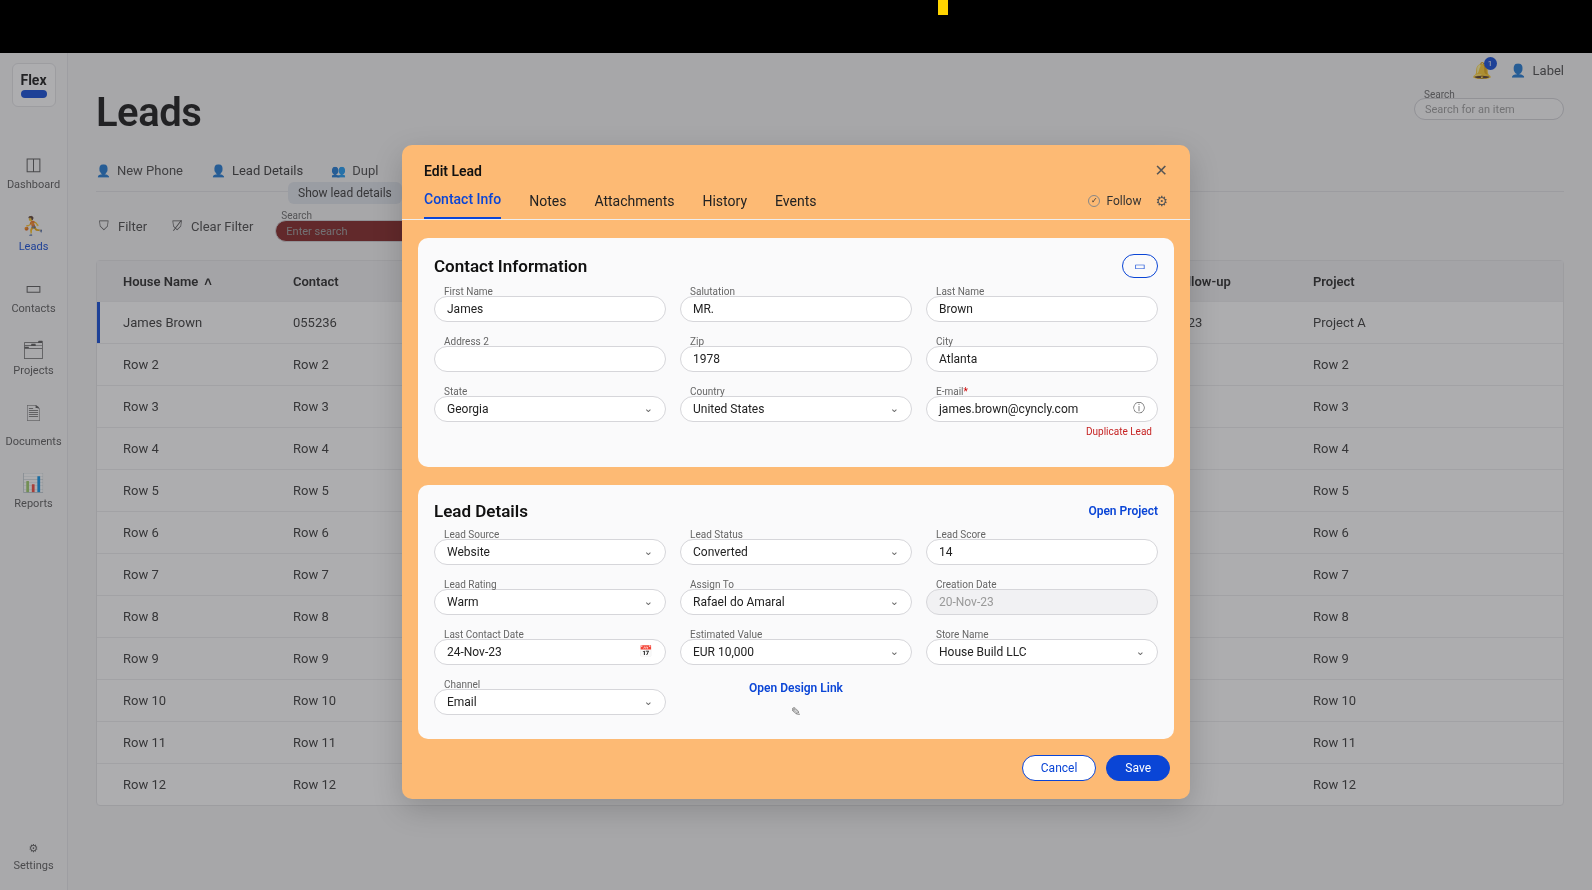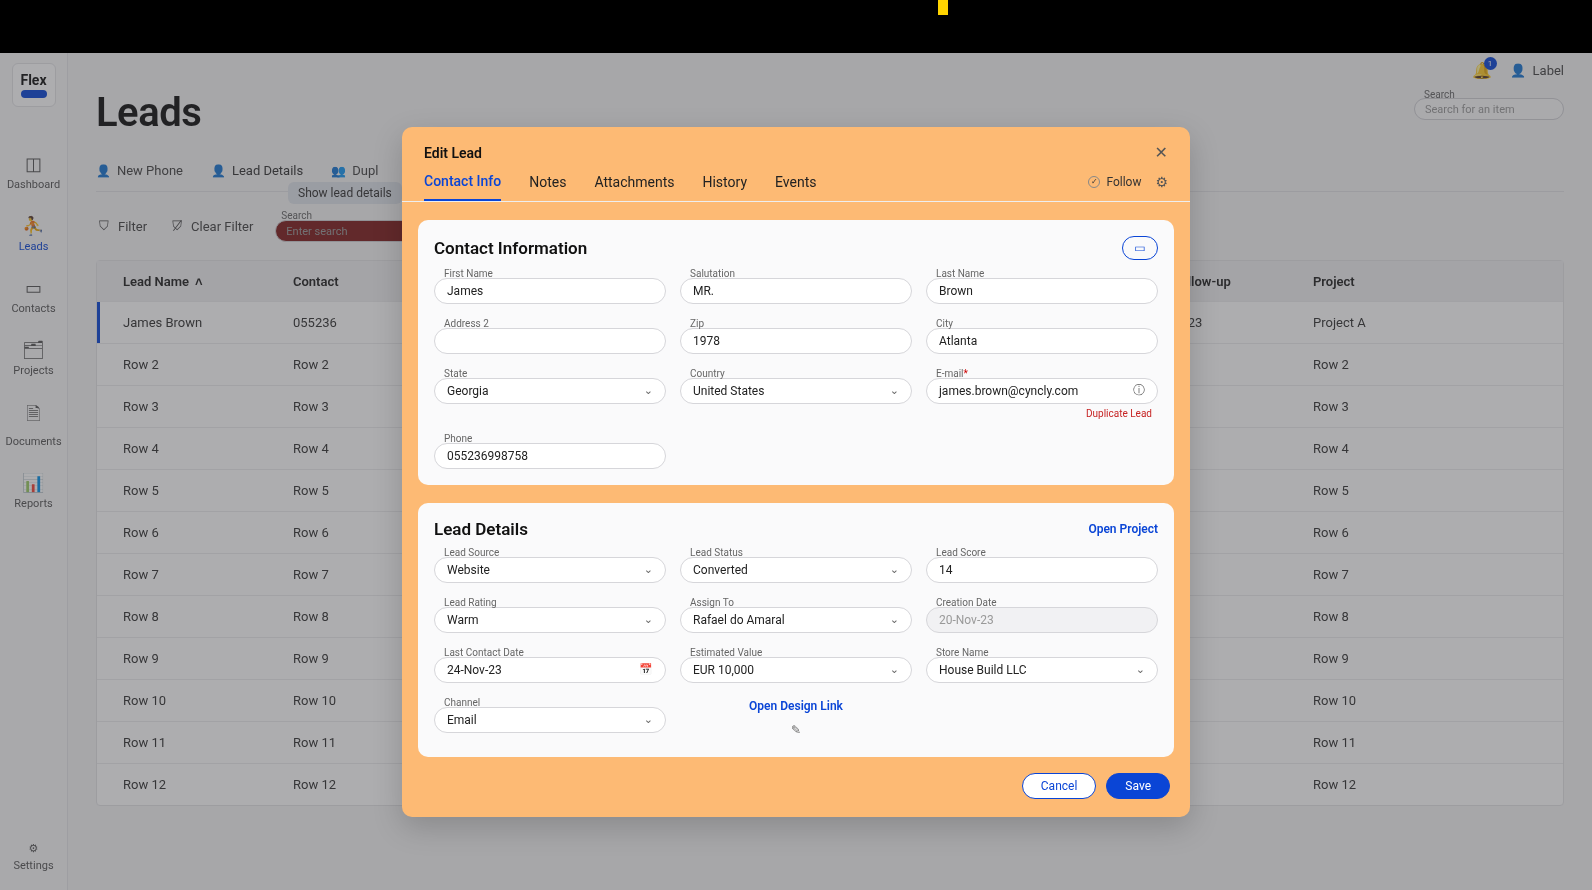--- a/index.html
+++ b/index.html
@@ -56,21 +56,21 @@
 .trow .cell { padding: 0 26px; white-space: nowrap; overflow: hidden; text-overflow: ellipsis; }
 .trow.active { position: relative; }
 .trow.active::before { content: ""; position: absolute; left: 0; top: 0; bottom: 0; width: 3px; background: #0a45d6; }
 
 
 .backdrop { position: absolute; inset: 0; background: rgba(60,60,65,0.42); }
 .modal { position: absolute; left: 50%; top: 50%; transform: translate(-50%, -50%); width: 788px; background: #fdba74; border-radius: 10px; box-shadow: 0 10px 30px rgba(0,0,0,0.18); overflow: hidden; }
 .modal-head { display: flex; justify-content: space-between; align-items: flex-start; padding: 18px 22px 0 22px; }
 .modal-title { font-size: 14px; font-weight: 600; color: #111; }
 .close-x { color: #555; font-size: 16px; cursor: pointer; line-height: 1; }
-.modal-tabs { display: flex; align-items: center; gap: 28px; padding: 12px 22px 0 22px; border-bottom: 1px solid #eee; position: relative; }
+.modal-tabs { display: flex; align-items: flex-end; gap: 28px; padding: 12px 22px 0 22px; border-bottom: 1px solid #eee; position: relative; }
 .mtab { font-size: 14px; color: #222; padding-bottom: 10px; cursor: pointer; }
 .mtab.active { color: #0a45d6; border-bottom: 2px solid #0a45d6; font-weight: 500; }
 .mtab-right { margin-left: auto; display: flex; align-items: center; gap: 14px; font-size: 12px; color: #333; padding-bottom: 10px; }
 .follow-chk { display: inline-flex; align-items: center; gap: 6px; }
 .gear { color: #555; font-size: 14px; cursor: pointer; }
 
 .section { margin: 18px 16px 0 16px; background: #fafafb; border-radius: 10px; padding: 16px; }
 .section-head { display: flex; justify-content: space-between; align-items: center; margin-bottom: 8px; gap: 25px; }
 .section-title { font-size: 17px; font-weight: 600; color: #111; }
 .pill-icon-btn { width: 36px; height: 24px; border: 1.5px solid #0a45d6; border-radius: 14px; display: inline-flex; align-items: center; justify-content: center; color: #0a45d6; font-size: 12px; cursor: pointer; }
@@ -195,21 +195,21 @@
         <span class="flabel">Search</span>
         <div class="filter-pill">
           <span>Enter search</span>
         </div>
       </div>
     </div>
 
     <div class="table">
       <div class="thead">
         <div class="cell">
-          <span>Lead Name</span>
+          <span>House Name</span>
           <span>˄</span>
         </div>
         <div class="cell">
             <span>Contact</span>
           </div>
         <div class="cell">
             <span></span>
           </div>
         <div class="cell">
             <span></span>
@@ -437,26 +437,20 @@
         </div>
 
         <div class="field">
           <div class="flabel"><span>E-mail</span><span class="req">*</span></div>
           <div class="fcontrol">
             <span>james.brown@cyncly.com</span>
             <span class="info-dot">ⓘ</span>
           </div>
           <div class="err-text">Duplicate Lead</div>
         </div>
-        <div class="field">
-          <div class="flabel">Phone</div>
-          <div class="fcontrol">
-              <span>055236998758</span>
-            </div>
-        </div>
         <div></div>
       </div>
     </div>
 
     <div class="section">
       <div class="section-head">
         <div class="section-title">Lead Details</div>
         <div class="link-action">Open Project</div>
       </div>
       <div class="grid3">

